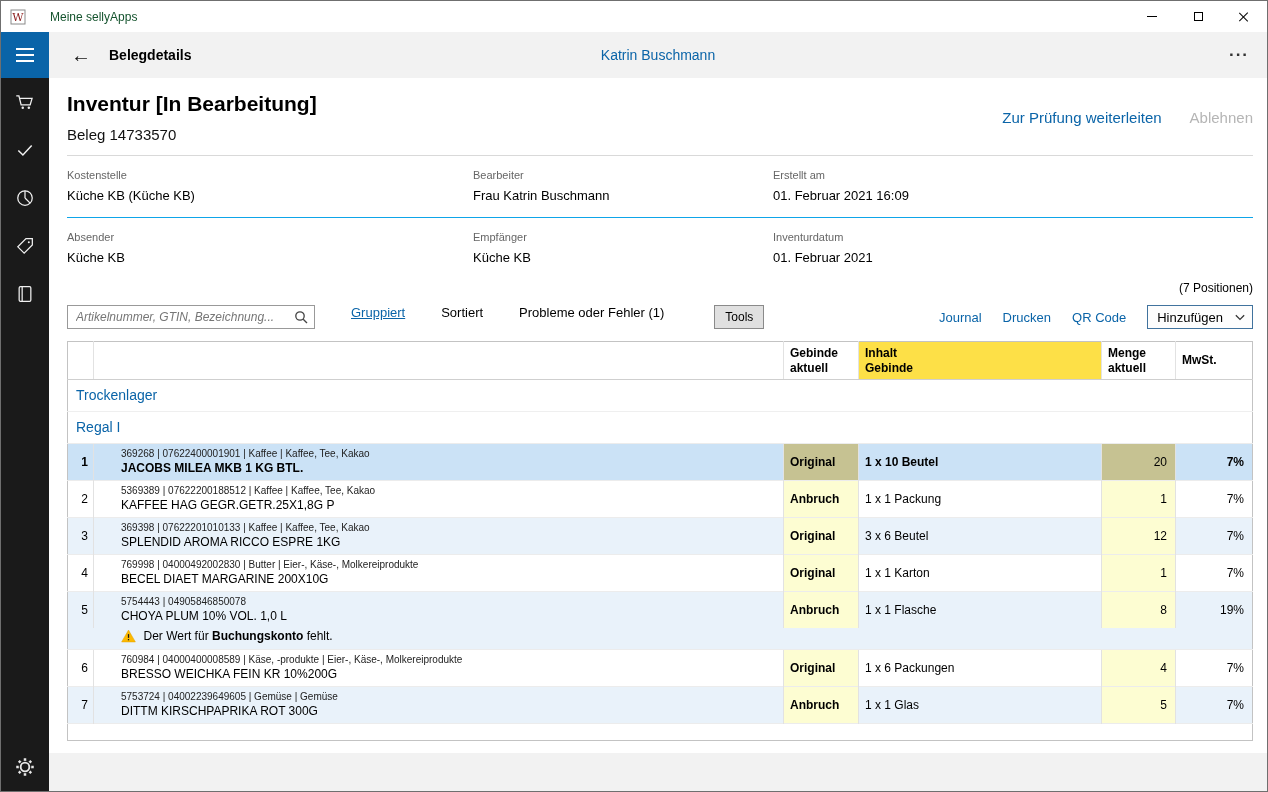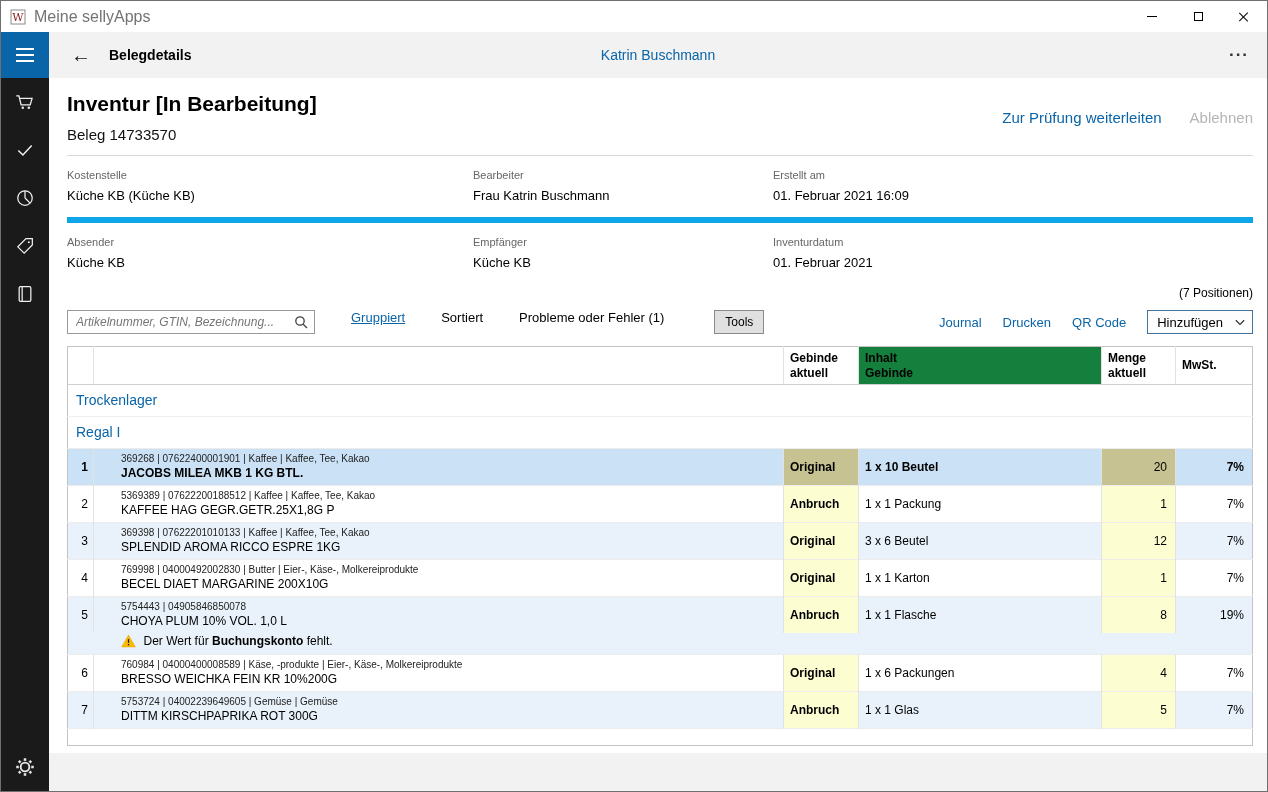--- a/index.html
+++ b/index.html
@@ -5,21 +5,21 @@
 <style>
   * { margin:0; padding:0; box-sizing:border-box; }
   html,body { width:1268px; height:792px; }
   body { font-family:"Liberation Sans","DejaVu Sans",sans-serif; background:#fff; overflow:hidden; }
 
   .window { width:1268px; height:792px; border:1px solid #6f6f6f; display:flex; flex-direction:column; background:#fff; }
 
   
   .titlebar { flex:0 0 31px; display:flex; align-items:center; background:#fff; }
   .app-icon { width:16px; height:16px; margin-left:9px; display:inline-flex; }
-  .app-title { font-size:16px; color:#737373; margin-left:8px; }
+  .app-title { font-size:12px; color:#14532d; margin-left:24px; }
   .tb-spacer { flex:1; }
   .tb-btn { width:46px; height:31px; display:flex; align-items:center; justify-content:center; cursor:default; }
   .min-glyph { width:10px; height:1px; background:#000; }
   .max-glyph { width:9px; height:9px; border:1px solid #000; }
   .close-glyph { position:relative; width:12px; height:12px; }
   .close-glyph::before,.close-glyph::after { content:""; position:absolute; left:5.4px; top:0; width:1.2px; height:12px; background:#000; }
   .close-glyph::before { transform:rotate(45deg); }
   .close-glyph::after { transform:rotate(-45deg); }
 
   
@@ -44,42 +44,42 @@
   .content { flex:1; background:#fff; padding:14px 14px 0 18px; overflow:hidden; }
   .doc-header { display:flex; align-items:center; }
   .doc-title { font-size:21px; font-weight:bold; color:#000; }
   .doc-beleg { font-size:15px; margin-top:10px; color:#111; }
   .doc-actions { margin-left:auto; display:flex; gap:28px; font-size:15px; white-space:nowrap; }
   .link-blue { color:#0a64a8; cursor:default; }
   .action-disabled { color:#b5b5b5; }
   .divider { height:1px; background:#d9d9d9; margin-top:12px; }
 
   .meta-row { display:grid; grid-template-columns:406px 300px 1fr; padding:13px 0 14px; }
-  .meta-row.bordered { border-bottom:6px solid #0ea5e9; }
+  .meta-row.bordered { border-bottom:1px solid #0ea5e9; }
   .meta-label { font-size:11px; color:#666; }
   .meta-value { font-size:13px; color:#000; margin-top:7px; }
   .positions { text-align:right; font-size:12px; color:#000; margin-top:2px; }
 
   
   .toolbar { display:flex; margin-top:10px; font-size:13px; }
   .search-box { position:relative; width:248px; flex:0 0 248px; }
   .search-box input { width:100%; height:24px; border:1px solid #999; padding:0 28px 0 8px; font-size:12px; font-family:inherit; color:#000; }
   .search-box input::placeholder { font-style:italic; color:#767676; }
   .search-icon { position:absolute; right:6px; top:4px; width:16px; height:16px; }
   .filter { margin-left:36px; color:#000; white-space:nowrap; }
   .filter.active { color:#0a64a8; text-decoration:underline; }
   .tools-btn { margin-left:50px; background:#e0e0e0; border:1px solid #8a8a8a; font-size:12px; font-family:inherit; padding:3px 10px; color:#000; }
   .tb-right { margin-left:auto; display:flex; align-items:center; gap:21px; font-size:13px; }
   .add-btn { border:1px solid #41739e; background:#fdfdfd; height:24px; padding:0 7px 0 9px; display:flex; align-items:center; gap:12px; font-size:13px; color:#000; }
 
   
   .grid-table { width:100%; margin-top:12px; border-collapse:collapse; table-layout:fixed; border:1px solid #c3c3c3; }
   .grid-table td + td, .grid-table th + th { border-left:1px solid #e2e2e2; }
   thead th { height:38px; font-size:12px; font-weight:bold; text-align:left; vertical-align:middle; padding:3px 6px; line-height:1.25; border-bottom:1px solid #cfcfcf; background:#fff; color:#000; }
-  th.sorted { background:#15803d; }
+  th.sorted { background:#fde047; }
   .group-row td { color:#0a64a8; font-size:14px; padding:7px 6px 8px 8px; border-top:1px solid #efefef; background:#fff; }
   .item-row td { border-top:1px solid #ececec; vertical-align:middle; height:36px; }
   .c-num { text-align:right; font-size:12px; padding-right:5px; color:#000; }
   .c-desc { padding:4px 4px 5px 27px;margin-top:46px; }
   .c-desc .art-meta { font-size:10px; color:#222; white-space:nowrap; overflow:hidden; }
   .c-desc .art-name { font-size:12px; color:#000; margin-top:2px; white-space:nowrap; overflow:hidden; }
   .c-geb { font-size:12px; font-weight:bold; padding:0 6px; background:#fdfdd2; color:#000; }
   .c-inh { font-size:12px; padding:0 6px; color:#000; }
   .c-men { font-size:12px; text-align:right; padding:0 8px; background:#fdfdd2; color:#000; }
   .c-mwst { font-size:12px; text-align:right; padding:0 8px; color:#000; }

